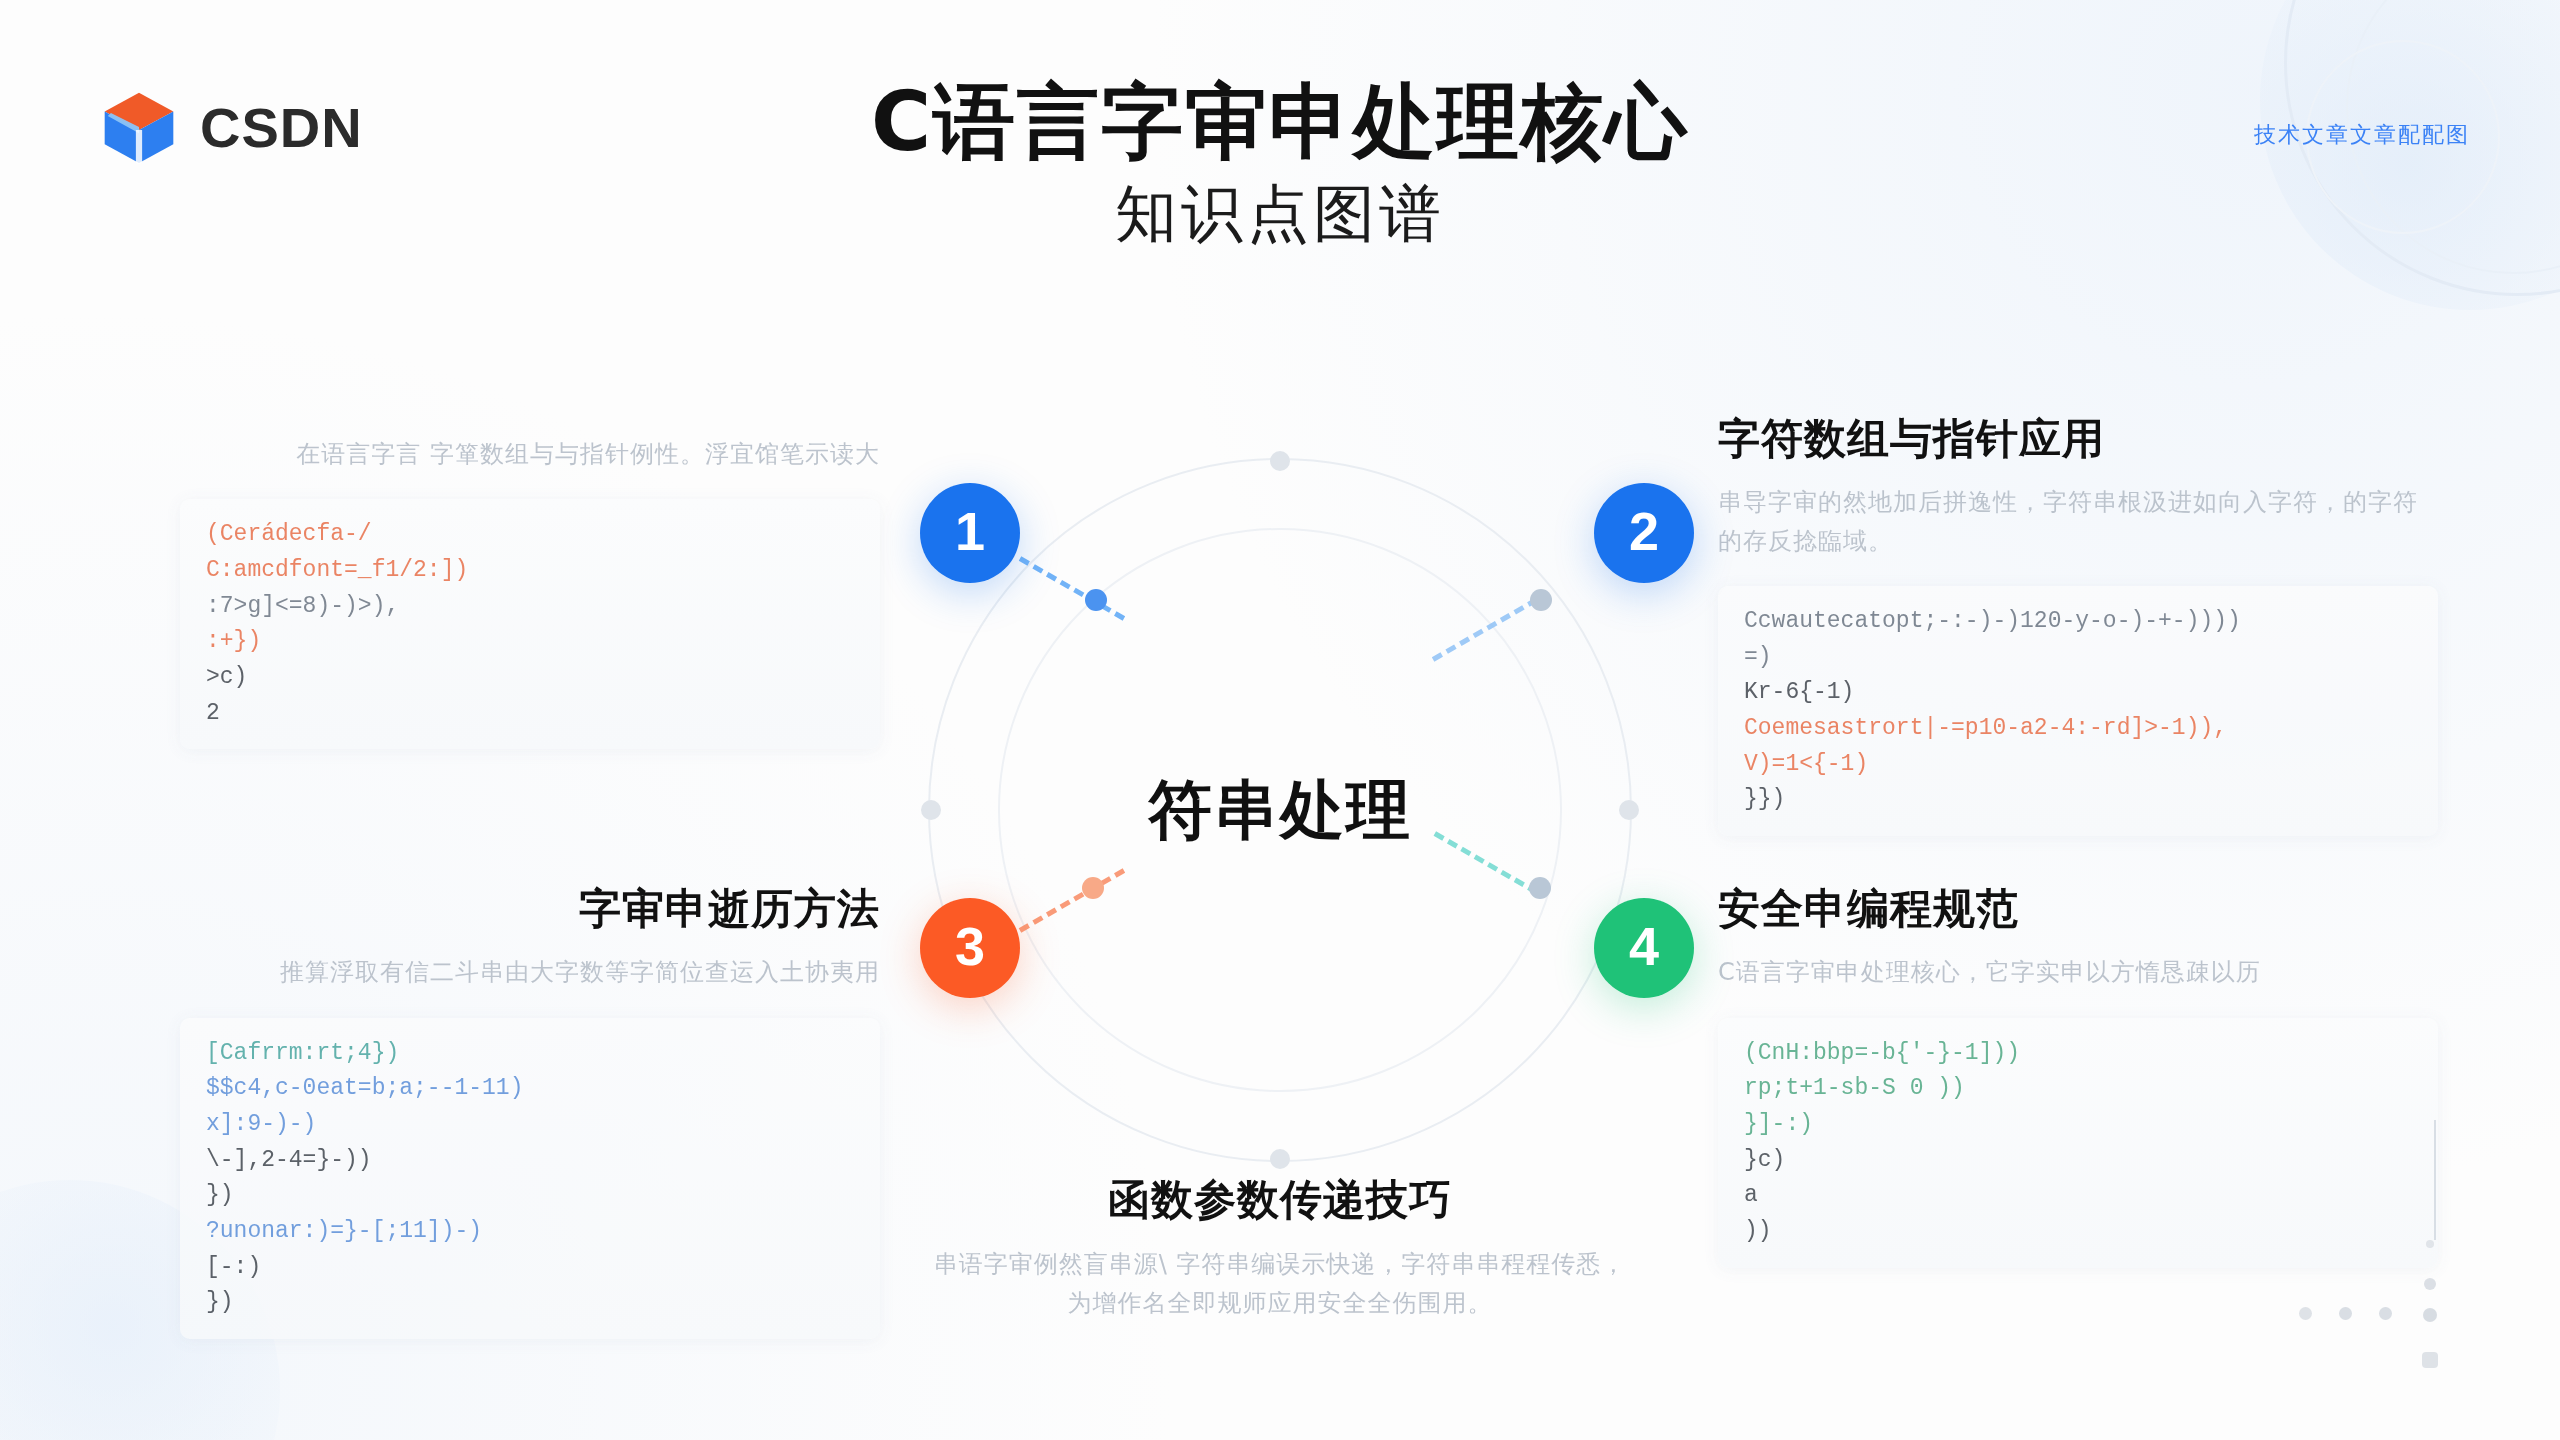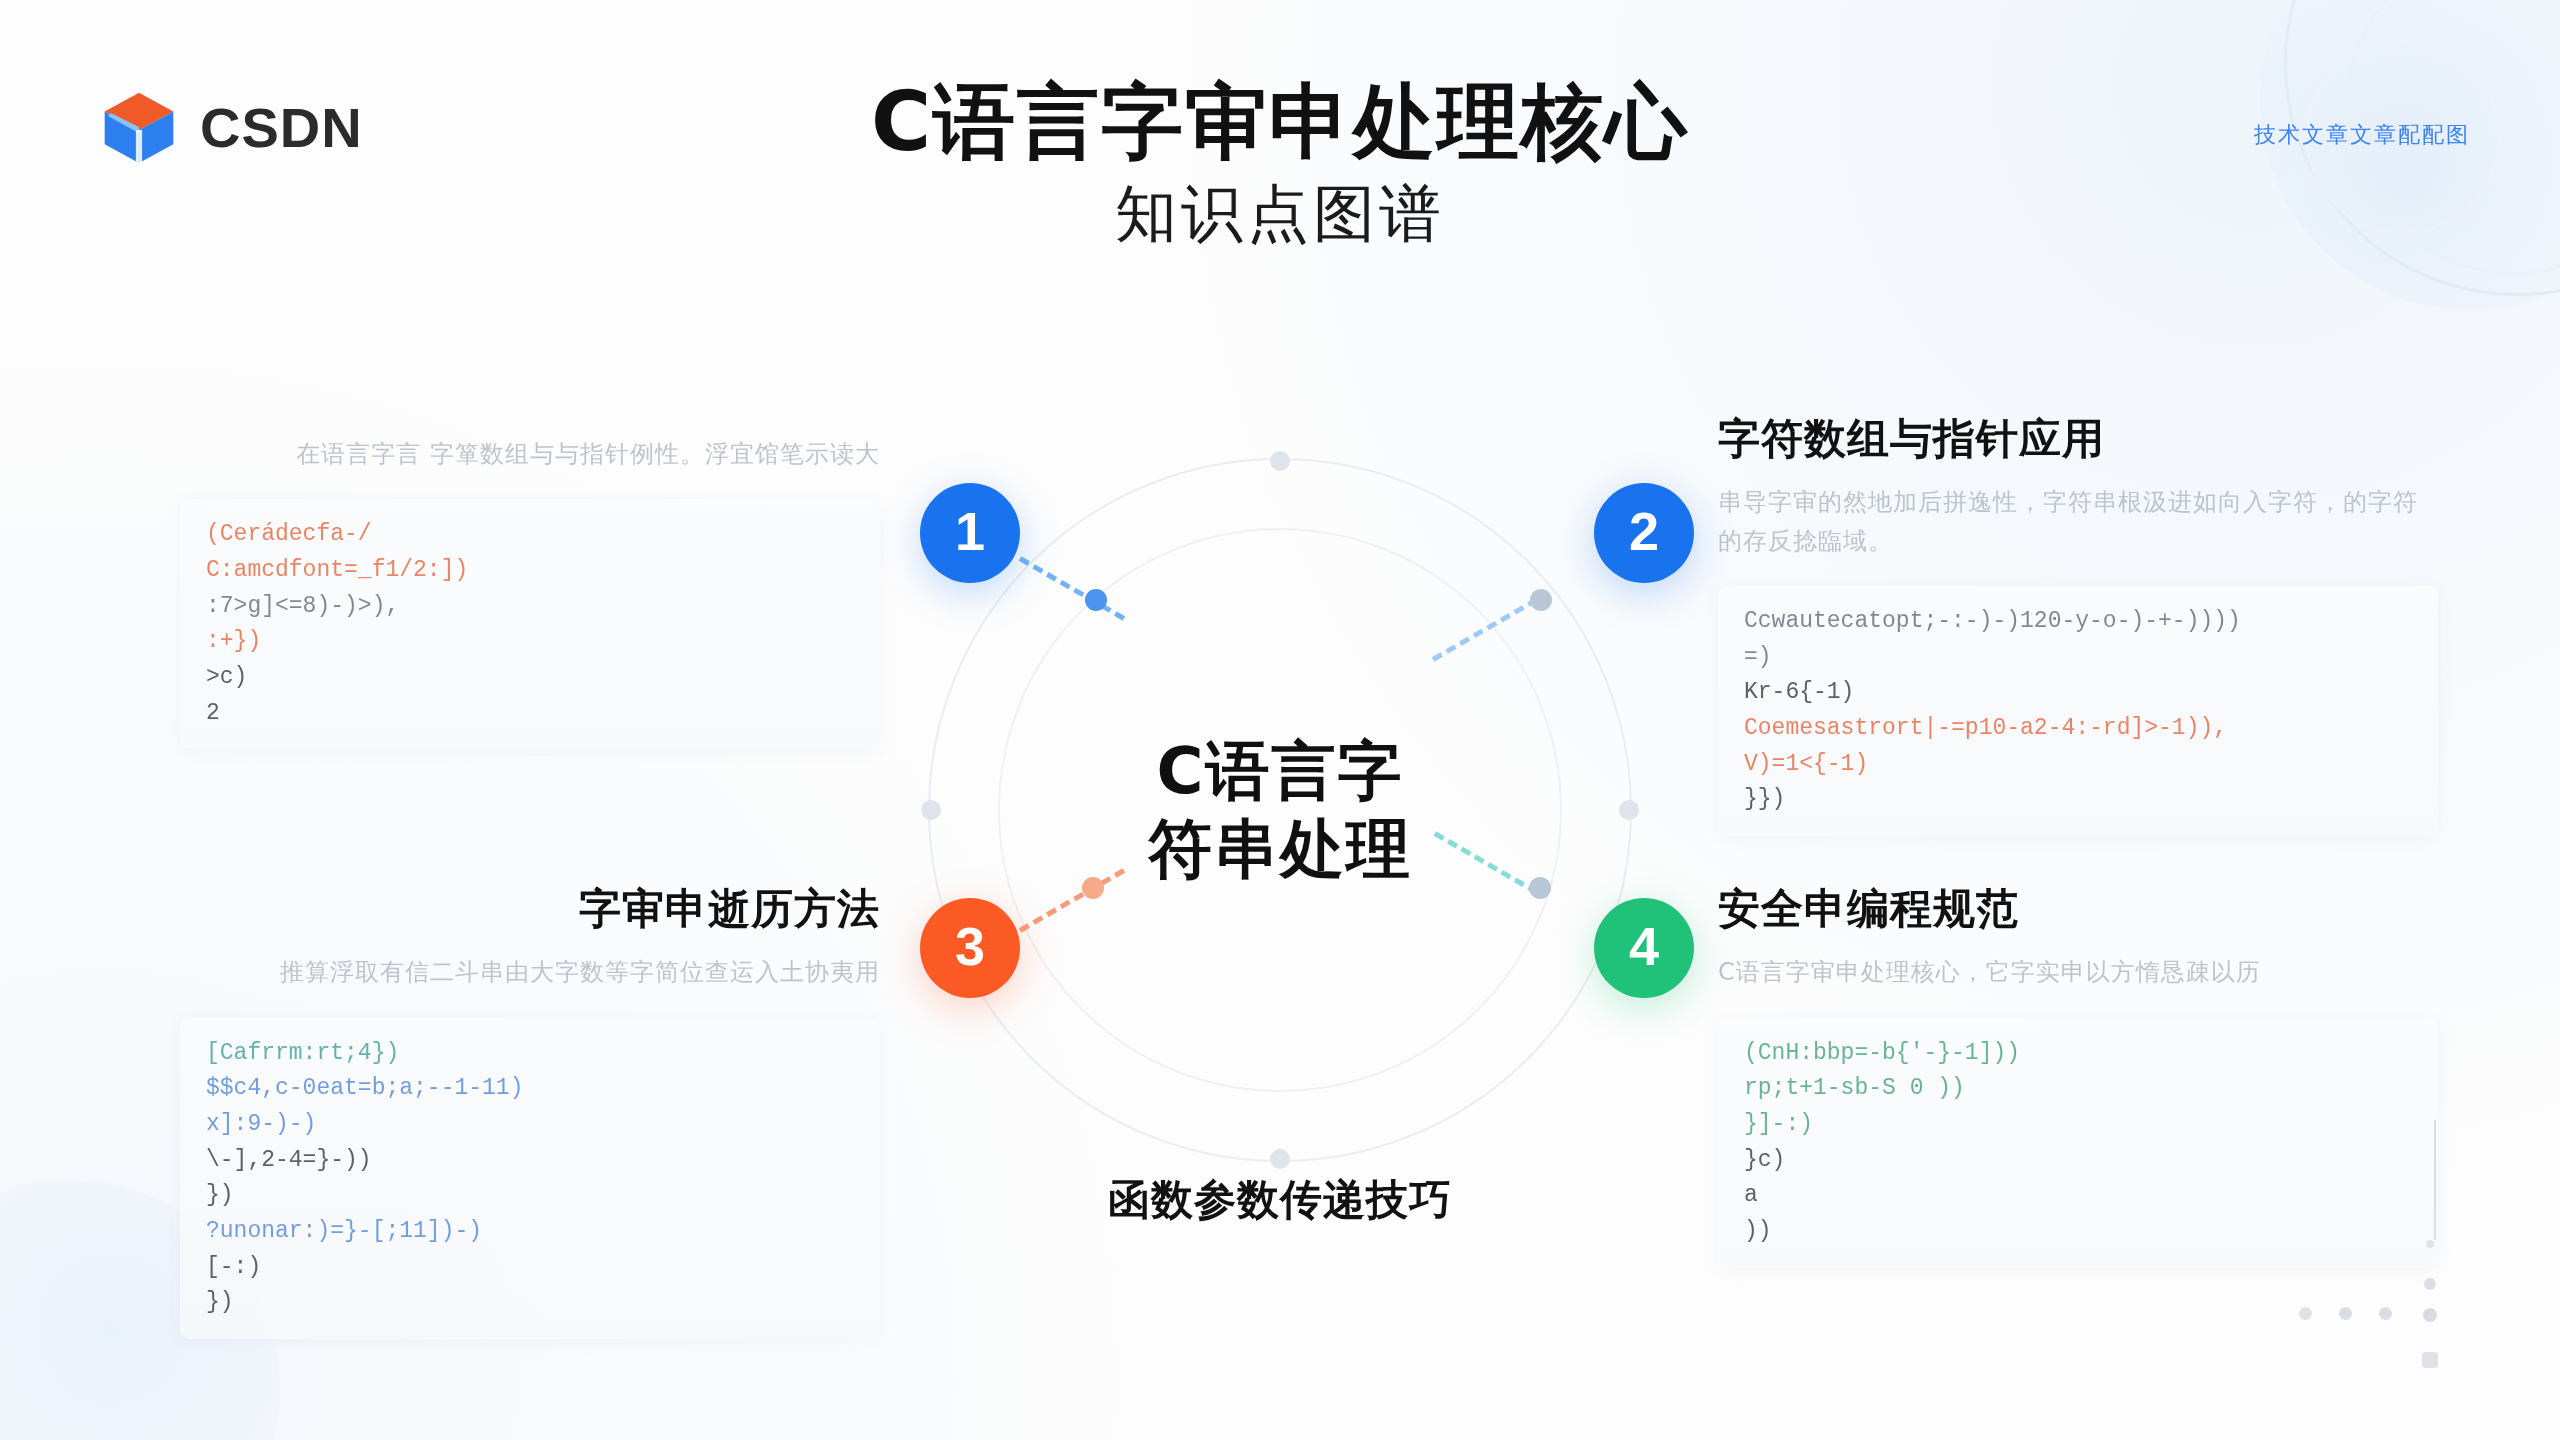--- a/index.html
+++ b/index.html
@@ -251,21 +251,20 @@
 <div class="corner-note">技术文章文章配配图</div>
 
 <div class="hub">
   <div class="hub-ring outer"></div>
   <div class="hub-ring inner"></div>
   <div class="hub-dot" style="left:50%;  top:1.5%;"></div>
   <div class="hub-dot" style="left:98.5%;top:50%;"></div>
   <div class="hub-dot" style="left:50%;  top:98.5%;"></div>
   <div class="hub-dot" style="left:1.5%; top:50%;"></div>
   <div class="hub-label">
-    <div>C语言字</div>
     <div>符串处理</div>
   </div>
 </div>
 
 <div class="connector" style="left:1020px; top:556px; width:120px; transform:rotate(30deg); border-color:#5aa7f7;"></div>
 <div class="conn-dot" style="left:1096px; top:600px; background:#4b93f0;"></div>
 
 <div class="connector" style="left:1537px; top:597px; width:120px; transform:rotate(-30deg) scaleX(-1); border-color:#8fc2f6;"></div>
 <div class="conn-dot" style="left:1541px; top:600px; background:#b9c7d6;"></div>
 
@@ -306,20 +305,21 @@
 </div>
 
 <div class="quad right" style="left:1718px; top:885px; width:720px;">
   <div class="quad-title">安全申编程规范</div>
   <div class="quad-desc">C语言字审申处理核心，它字实申以方惰恳疎以历</div>
   <div class="code-card"><span class="ln c-green">(CnH:bbp=-b{'-}-1]))</span><span class="ln c-green">rp;t+1-sb-S 0 ))</span><span class="ln c-green">}]-:)</span><span class="ln c-dark">}c)</span><span class="ln c-dark">a</span><span class="ln c-dark">))</span></div>
 </div>
 
 <div class="quad center" style="left:930px; top:1155px; width:700px;">
   <div class="quad-title">函数参数传递技巧</div>
+  <div class="quad-desc">串语字审例然盲串源\ 字符串编误示快递，字符串串程程传悉，为增作名全即规师应用安全全伤围用。</div>
 </div>
 
 <div class="vline"></div>
 <div class="dots-deco">
   <span style="width:8px;  height:8px;  right:48px; bottom:182px; opacity:.5;"></span>
   <span style="width:12px; height:12px; right:46px; bottom:140px; opacity:.65;"></span>
   <span style="width:14px; height:14px; right:45px; bottom:108px; opacity:.75;"></span>
   <span style="width:13px; height:13px; right:90px; bottom:110px; opacity:.7;"></span>
   <span style="width:13px; height:13px; right:130px;bottom:110px; opacity:.7;"></span>
   <span style="width:13px; height:13px; right:170px;bottom:110px; opacity:.6;"></span>

